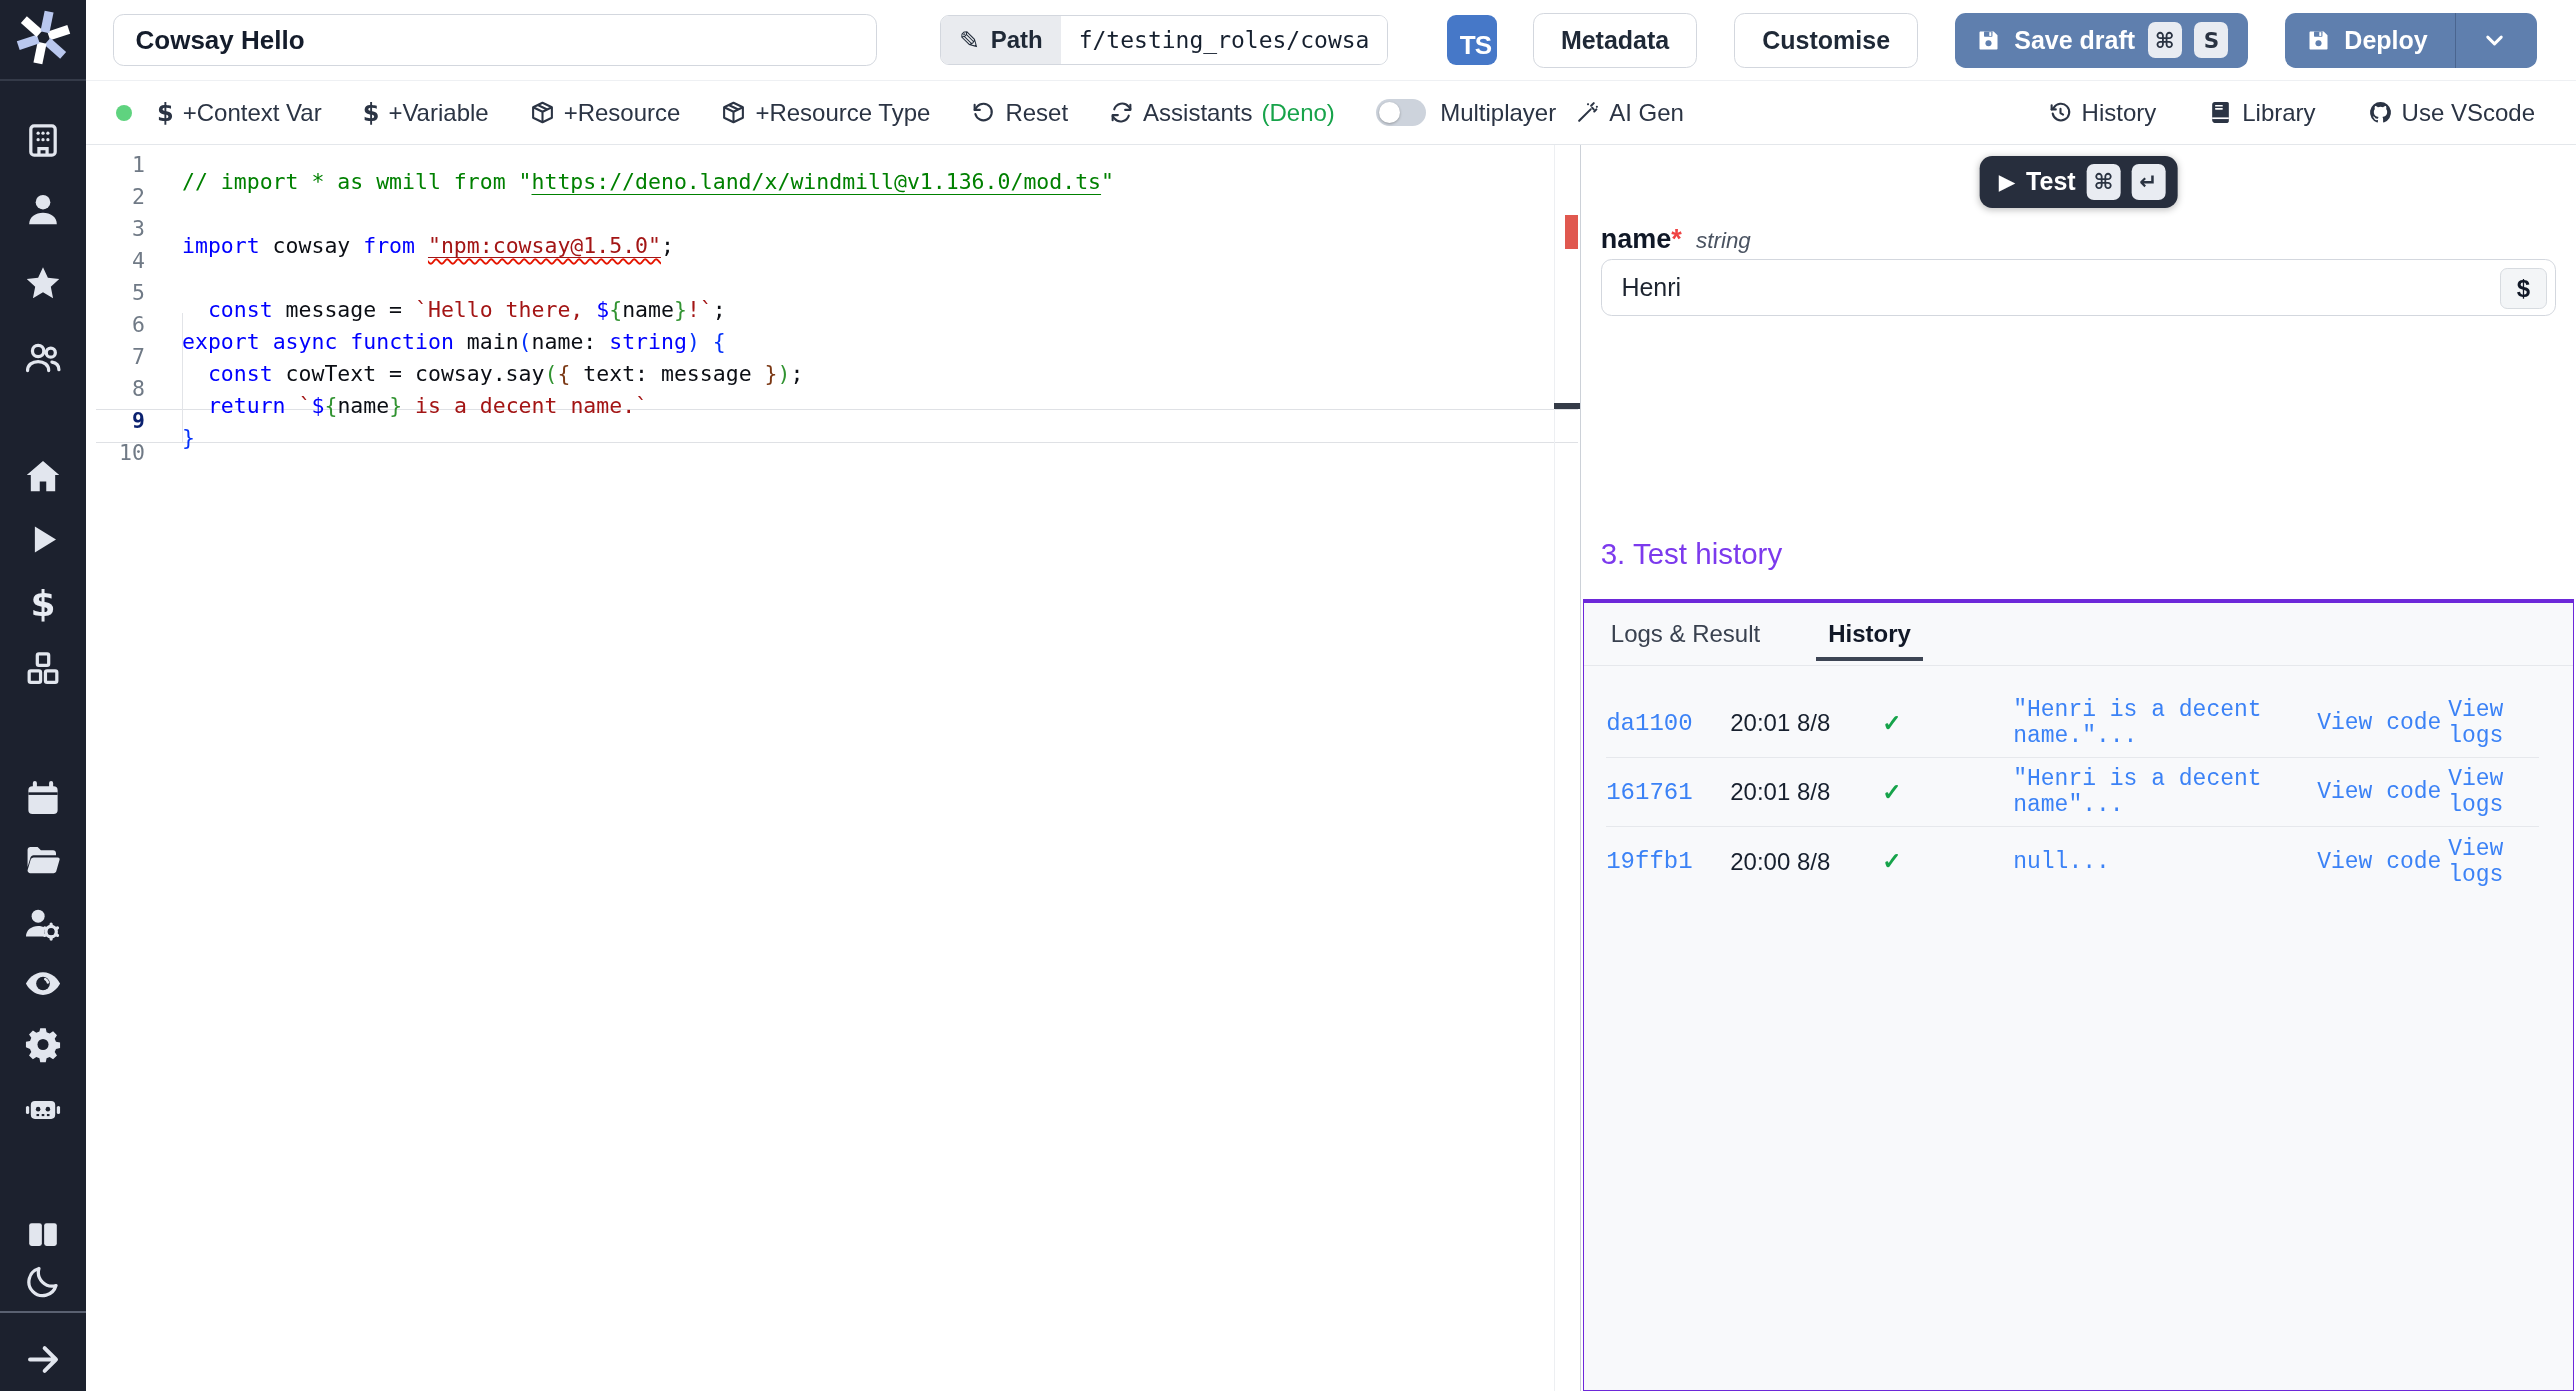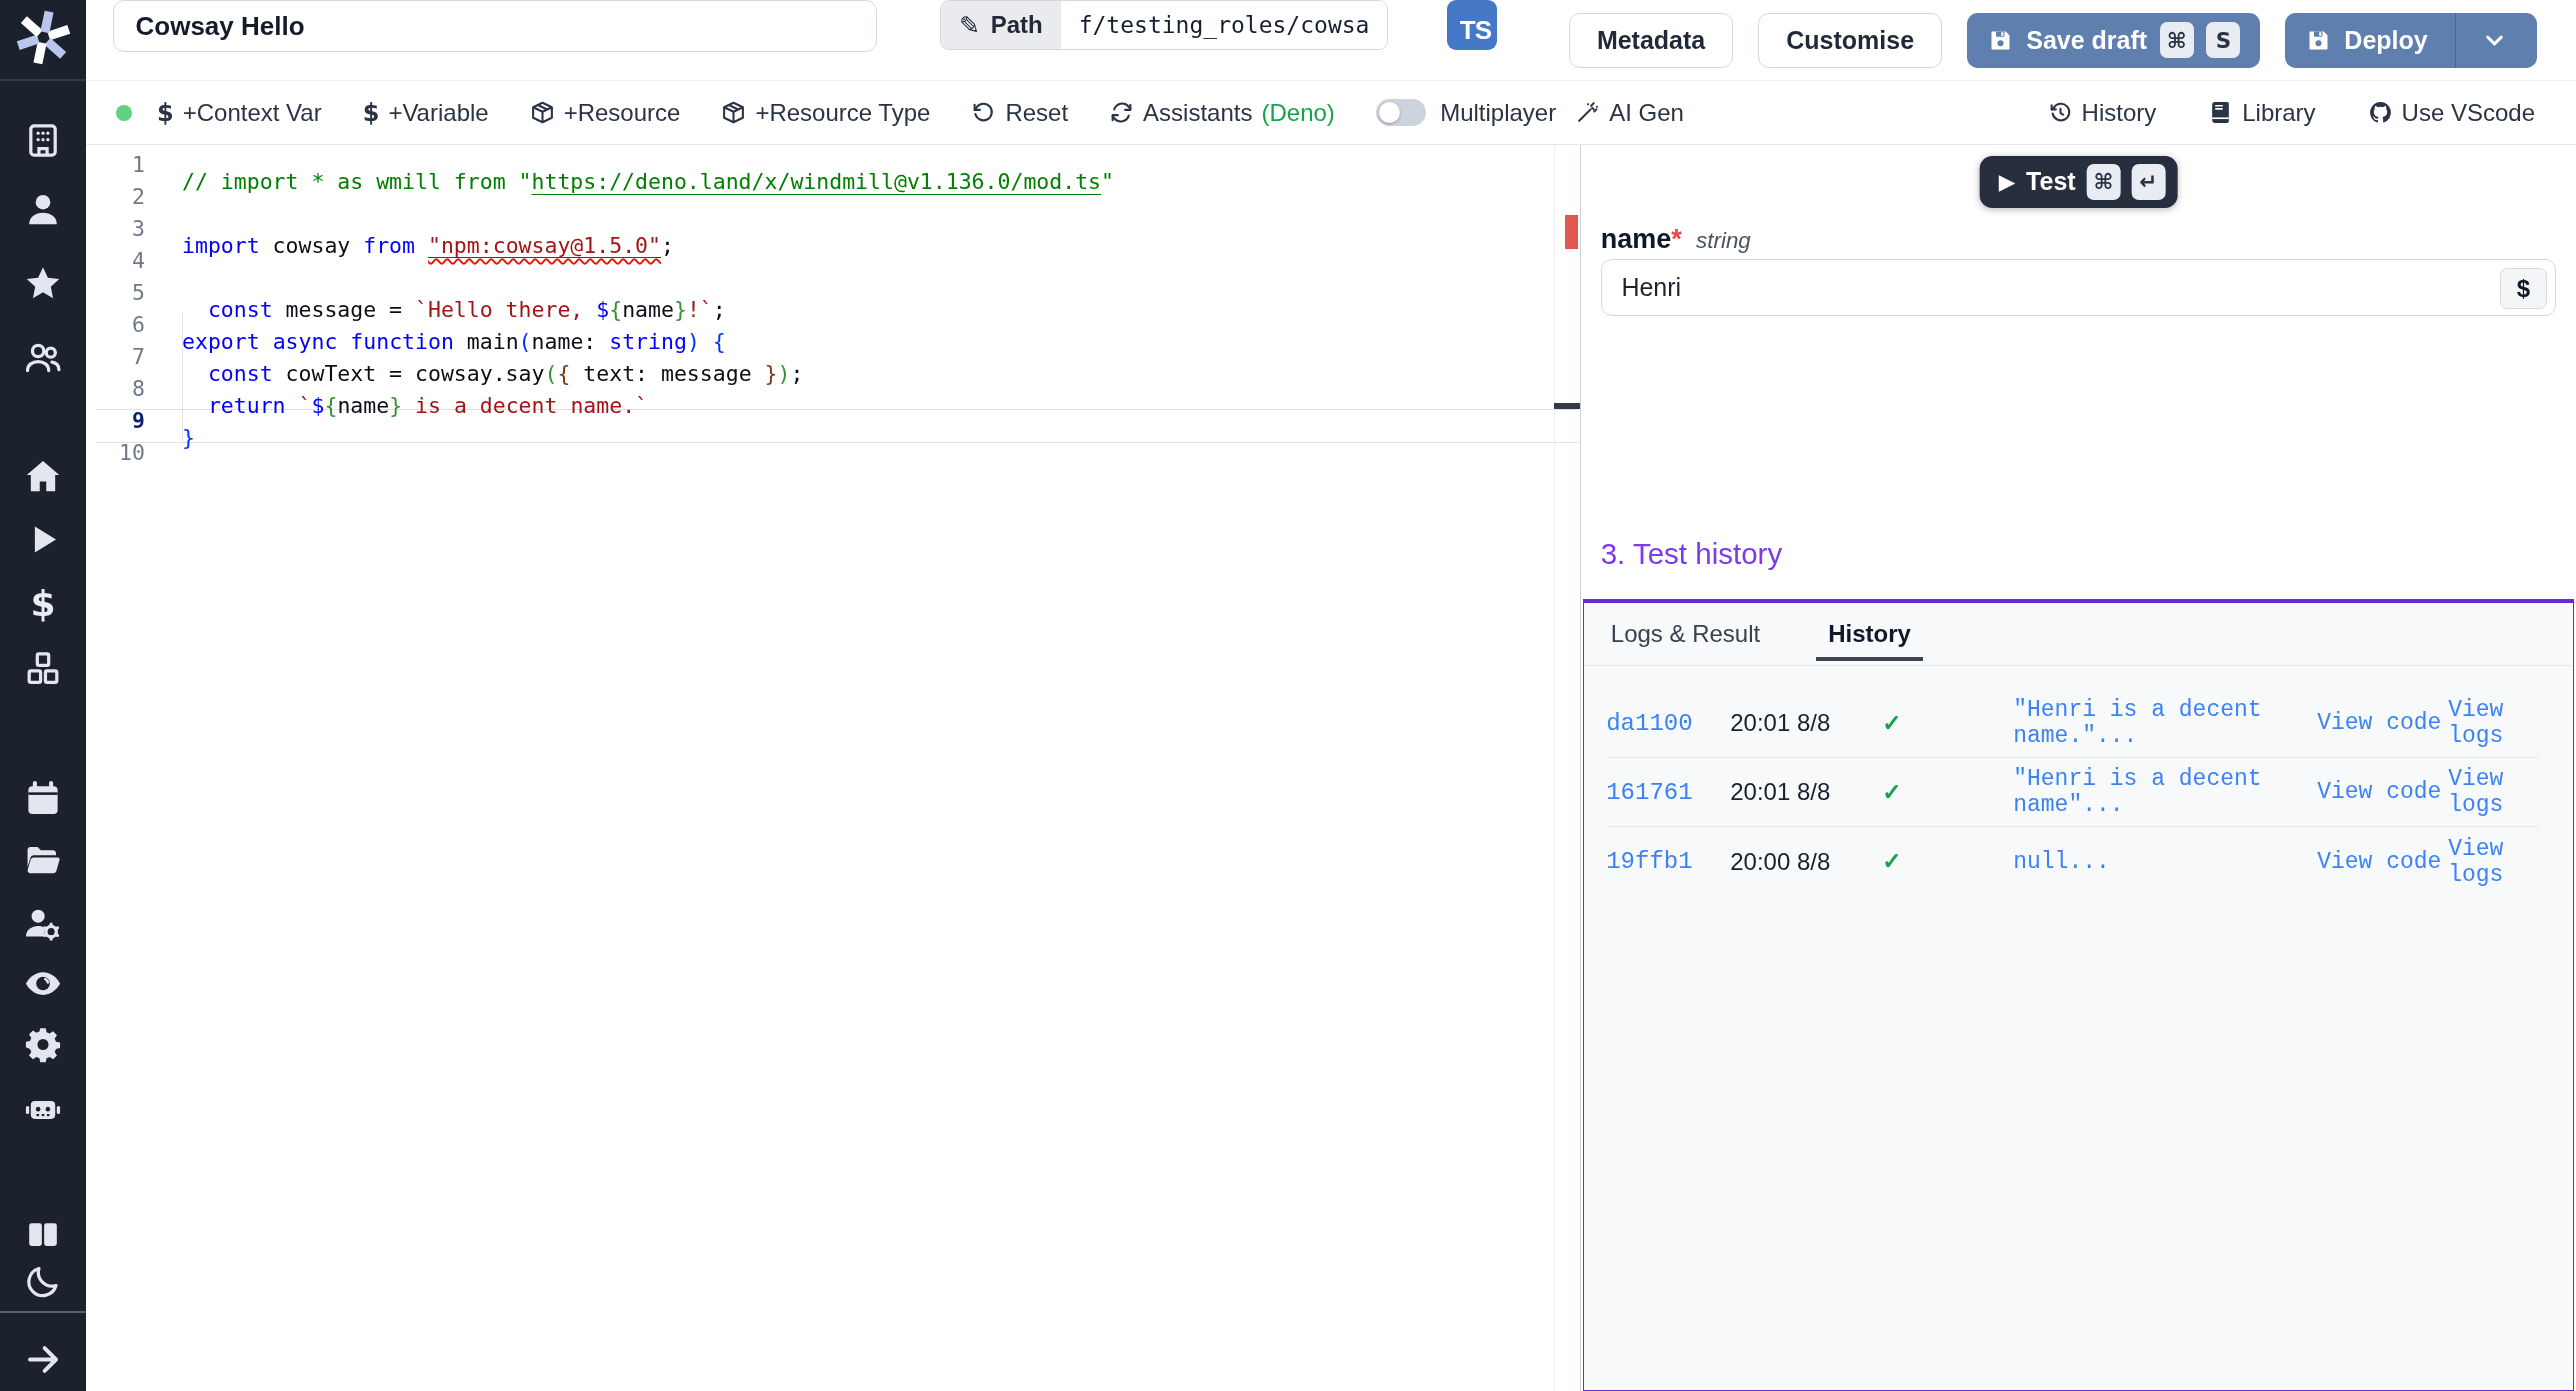--- a/index.html
+++ b/index.html
@@ -15,29 +15,29 @@
   .sidebar{position:absolute;left:0;top:0;width:86px;height:1392px;background:var(--sidebar-bg);}
   .logo{position:absolute;left:12.5px;top:7.2px;width:61px;height:61px;}
   .sb-divider{position:absolute;left:0;width:86px;height:1.8px;}
   .sb-divider.top{top:79px;background:#343a48;}
   .sb-divider.bottom{top:1311px;background:#5a6171;}
   .si{position:absolute;left:50%;transform:translateX(-50%);width:47px;height:47px;display:flex;align-items:center;justify-content:center;color:#e2e6ee;cursor:pointer;}
   .si svg{width:39px;height:39px;}
   .si .gi{font-size:36px;font-weight:700;line-height:1;color:#e8ecf3;font-family:"DejaVu Sans",sans-serif;}
 
   
-  .topbar{position:absolute;left:86px;top:0;width:2490px;height:81px;background:#fff;border-bottom:0.9px solid #eef0f3;display:flex;}
+  .topbar{position:absolute;left:86px;top:0;width:2490px;height:81px;background:#fff;border-bottom:0.9px solid #eef0f3;display:flex;align-items:center;}
   .title-input{margin-left:27px;width:764px;height:52px;border:1.3px solid #d3d7de;border-radius:10.7px;font:600 26px "Liberation Sans",sans-serif;color:#141c2b;padding:0 21.5px;outline:none;background:#fff;}
   .path-pill{margin-left:63px;height:50px;display:flex;align-items:stretch;border:1.3px solid #d3d7de;border-radius:9px;overflow:hidden;cursor:pointer;background:#fff;}
   .path-left{display:flex;align-items:center;gap:10.7px;background:#e9ebef;padding:0 18px;font-weight:700;font-size:24px;color:#1f2937;}
   .path-left .pencil{font-size:25px;font-family:"DejaVu Sans",sans-serif;}
   .path-value{display:flex;align-items:center;padding:0 18px;font:23px "DejaVu Sans Mono",monospace;color:#16202f;background:#fff;}
   .ts-badge{margin-left:59px;width:50px;height:50px;border-radius:9px;background:var(--ts-blue);color:#fff;font-weight:700;font-size:26px;display:flex;align-items:flex-end;justify-content:flex-end;padding:3.6px 6.3px;letter-spacing:-0.9px;}
   .topbar .spacer{flex:1;}
-  .tb-buttons{display:flex;align-items:center;gap:25px;margin-right:39px;}
+  .tb-buttons{display:flex;align-items:center;gap:37px;margin-right:39px;}
   .btn{height:55px;border-radius:10.7px;display:flex;align-items:center;justify-content:center;font-weight:600;font-size:25px;cursor:pointer;border:none;background:none;font-family:"Liberation Sans",sans-serif;}
   .btn.ghost{background:#fff;border:1.3px solid #d3d7de;color:#1f2937;padding:0 27px;}
   .btn.primary{background:var(--accent);color:#fff;font-weight:700;gap:12.5px;padding:0 19.7px;}
   .kbd{min-width:34px;height:36px;padding:0 7.2px;border-radius:7.2px;background:#e9ecf2;color:#2a3342;display:flex;align-items:center;justify-content:center;font-size:21.5px;font-weight:600;font-family:"DejaVu Sans",sans-serif;}
   .deploy-sep{width:1.8px;align-self:stretch;background:rgba(23,37,64,.28);margin-left:14.3px;}
   .chev{display:flex;align-items:center;padding:0 9px 0 12.5px;}
   .chev svg{width:27px;height:27px;}
   .icon-floppy{width:27px;height:27px;}
 
   

